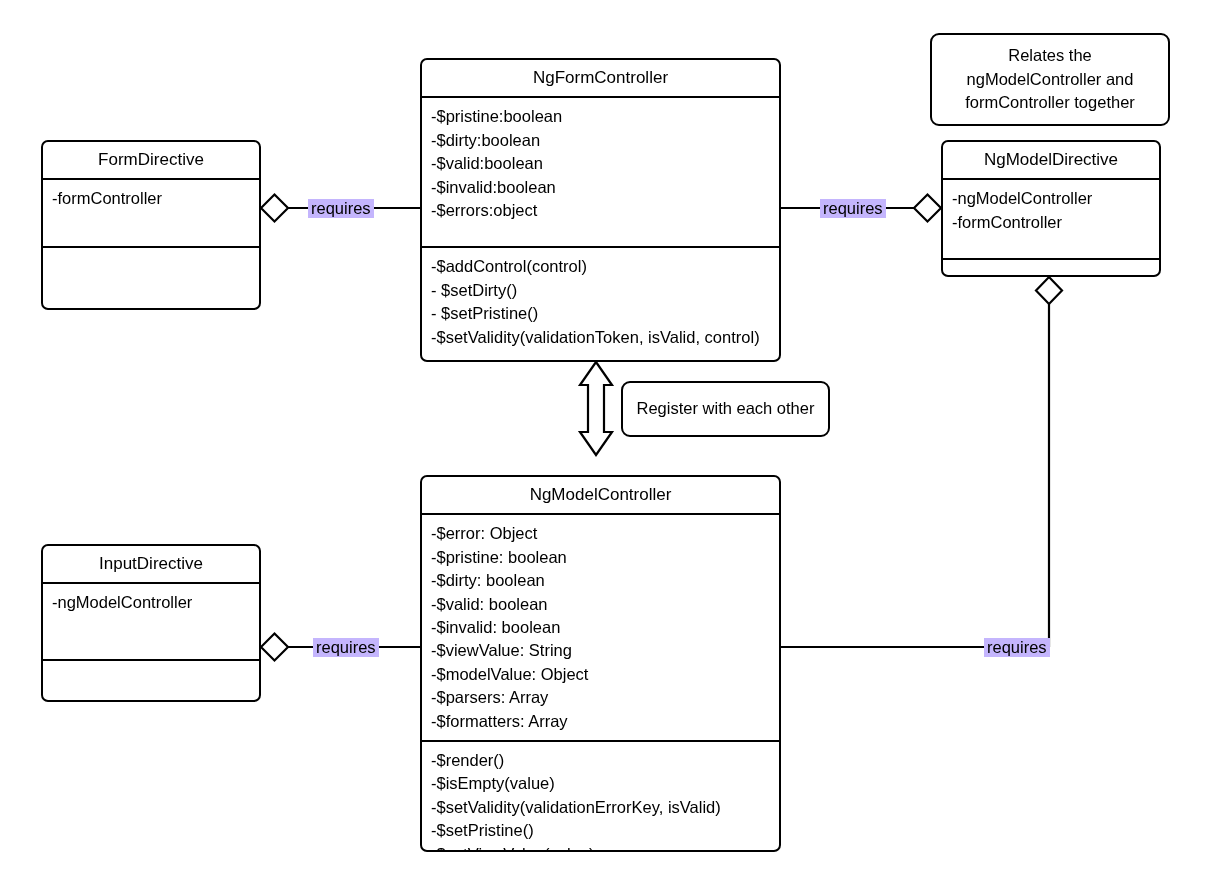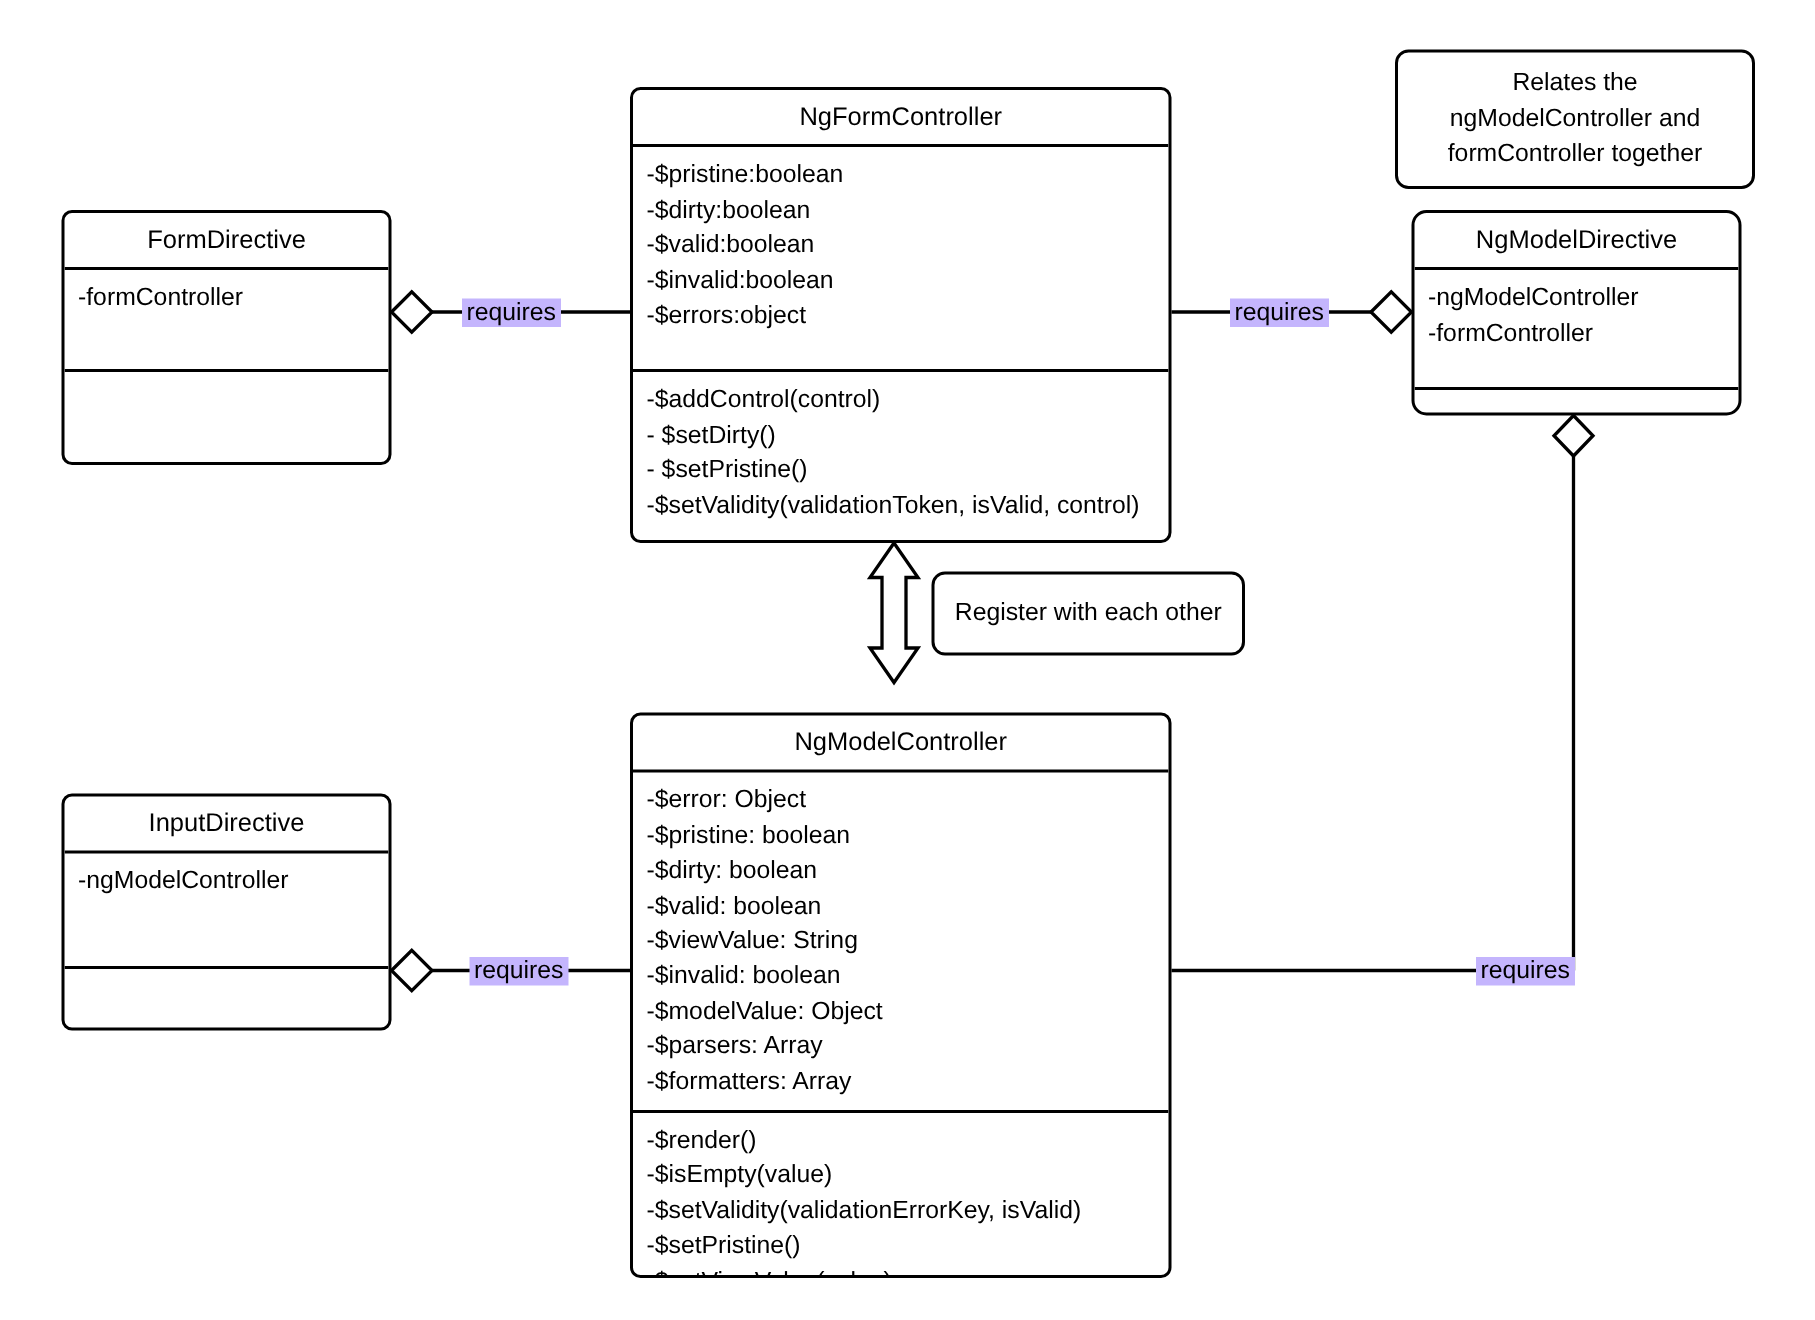--- a/index.html
+++ b/index.html
@@ -153,55 +153,55 @@
       <div class="row">-$setValidity(validationToken, isValid, control)</div>
     </div>
   </div>
 
   <div class="note-box" style="left:930px; top:33px; width:240px; height:93px;">
     <div>Relates the</div>
     <div>ngModelController and</div>
     <div>formController together</div>
   </div>
 
-  <div class="uml-class" style="left:941px; top:140px; width:220px; height:137px;border-radius:10px;">
+  <div class="uml-class" style="left:941px; top:140px; width:220px; height:137px;">
     <div class="uml-name">NgModelDirective</div>
     <div class="uml-divider"></div>
     <div class="uml-compartment" style="height:64px;">
       <div class="row">-ngModelController</div>
       <div class="row">-formController</div>
     </div>
     <div class="uml-divider"></div>
     <div class="uml-compartment empty spacer-grow"></div>
   </div>
 
   <div class="note-box" style="left:621px; top:381px; width:209px; height:56px;">
     <div>Register with each other</div>
   </div>
 
-  <div class="uml-class" style="left:41px; top:529px; width:220px; height:158px;">
+  <div class="uml-class" style="left:41px; top:544px; width:220px; height:158px;">
     <div class="uml-name">InputDirective</div>
     <div class="uml-divider"></div>
     <div class="uml-compartment" style="height:61px;">
       <div class="row">-ngModelController</div>
     </div>
     <div class="uml-divider"></div>
     <div class="uml-compartment empty spacer-grow"></div>
   </div>
 
   <div class="uml-class" style="left:420px; top:461px; width:361px; height:377px;margin-top:14px;">
     <div class="uml-name">NgModelController</div>
     <div class="uml-divider"></div>
     <div class="uml-compartment" style="height:213px;">
       <div class="row">-$error: Object</div>
       <div class="row">-$pristine: boolean</div>
       <div class="row">-$dirty: boolean</div>
       <div class="row">-$valid: boolean</div>
+      <div class="row">-$invalid: boolean</div>
       <div class="row">-$viewValue: String</div>
-      <div class="row">-$invalid: boolean</div>
       <div class="row">-$modelValue: Object</div>
       <div class="row">-$parsers: Array</div>
       <div class="row">-$formatters: Array</div>
     </div>
     <div class="uml-divider"></div>
     <div class="uml-compartment spacer-grow">
       <div class="row">-$render()</div>
       <div class="row">-$isEmpty(value)</div>
       <div class="row">-$setValidity(validationErrorKey, isValid)</div>
       <div class="row">-$setPristine()</div>

